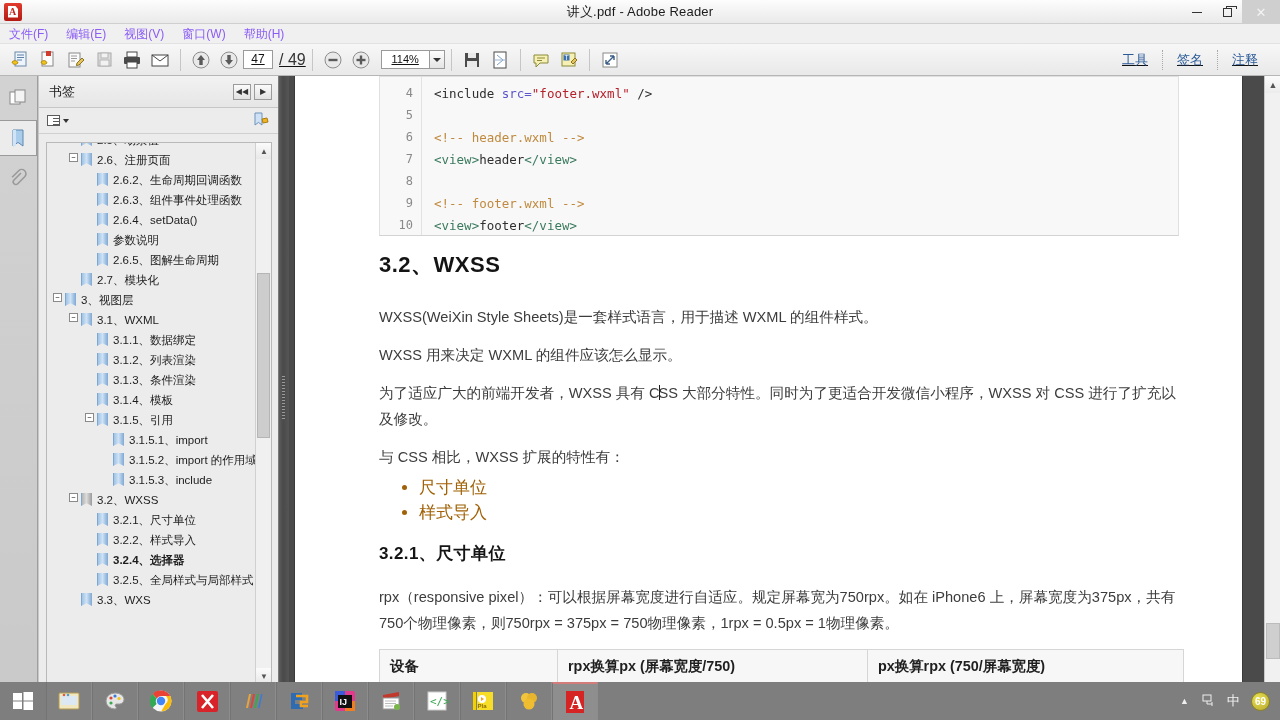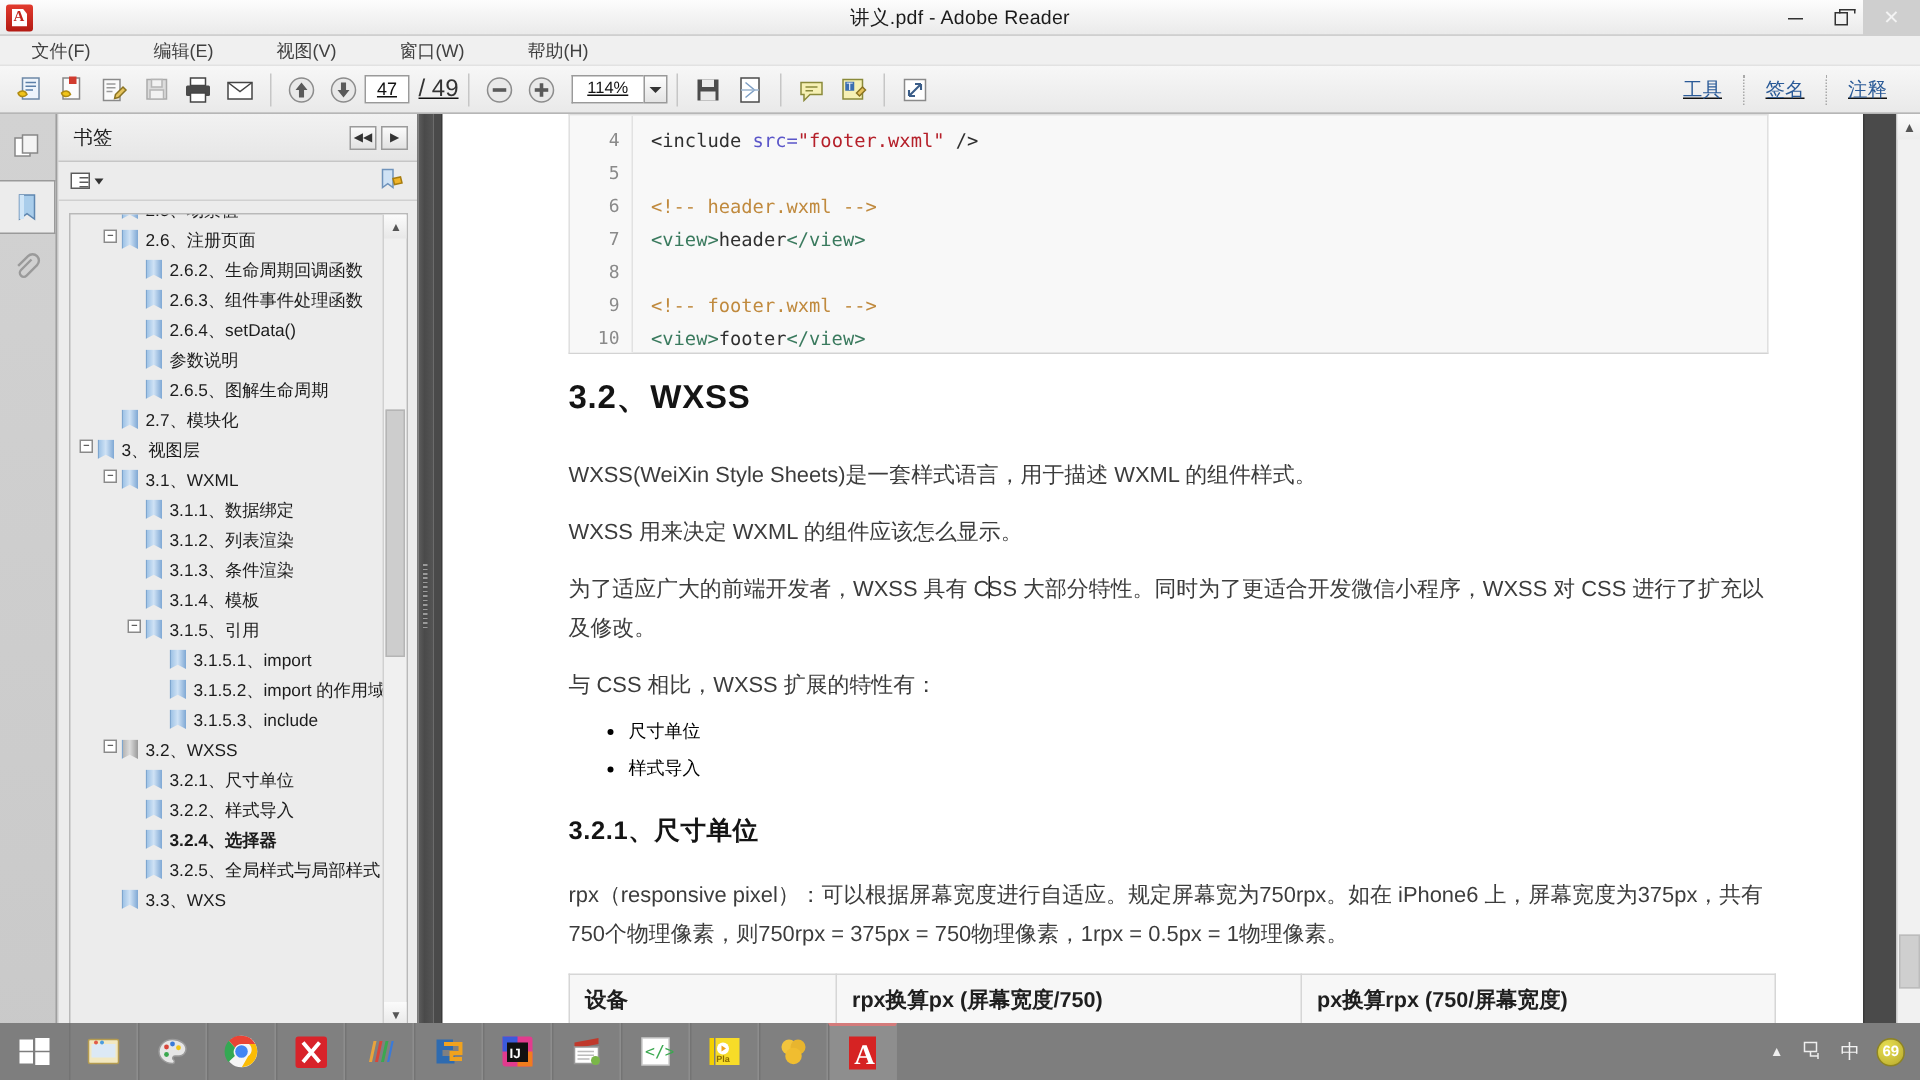--- a/index.html
+++ b/index.html
@@ -43,21 +43,21 @@
   .wc .min{ width:10px;height:1px;background:#333;display:block; }
   .wc .max{ width:9px;height:9px;border:1px solid #333; display:block;position:relative;}
   .wc .max::before{content:"";position:absolute;left:2px;top:-3px;width:9px;height:2px;border:1px solid #333;border-bottom:none;}
 
   
   .menubar{
     position:absolute;left:0;top:24px;width:1280px;height:20px;
     background:#f0f0f0;display:flex;align-items:center;
     border-bottom:1px solid #e2e2e2;
   }
-  .menuitem{ padding:0 21px; font-size:12px; color:#404040; line-height:20px; cursor:default; }
+  .menuitem{ padding:0 9px; font-size:12px; color:#8b5cf6; line-height:20px; cursor:default; }
 
   
   .toolbar{
     position:absolute;left:0;top:44px;width:1280px;height:32px;
     background:linear-gradient(#f7f7f7,#e9e9e9);
     border-bottom:1px solid #b6b6b6;
     display:flex;align-items:center;padding-left:6px;text-decoration:underline;
   }
   .tb{ width:28px;height:26px;display:flex;align-items:center;justify-content:center;position:relative;}
   .tb svg{ display:block; }
@@ -205,21 +205,21 @@
   h2.sec{
     position:absolute;left:84px;top:178px;font-size:22px;font-weight:bold;
     color:#141414;letter-spacing:.5px;
   }
   h3.sec{
     position:absolute;left:84px;font-size:17px;font-weight:bold;color:#141414;letter-spacing:.4px;
   }
   p.body{
     position:absolute;left:84px;width:805px;font-size:14.6px;line-height:26px;color:#3c3c3c;
   }
-  ul.bul{ position:absolute;left:108px;font-size:12px;line-height:25px;color:#000000;text-align:center; }
+  ul.bul{ position:absolute;left:108px;font-size:17px;line-height:25px;color:#a16207;text-align:center; }
   ul.bul li{ list-style:disc; margin-left:16px; }
   .caret{
     display:inline-block;width:1px;height:15px;background:#1a1a1a;vertical-align:-2px;
     margin:0 -1px;
   }
   table.t{
     position:absolute;left:84px;top:577px;width:805px;border-collapse:collapse;
     font-size:14px;
   }
   table.t th{

